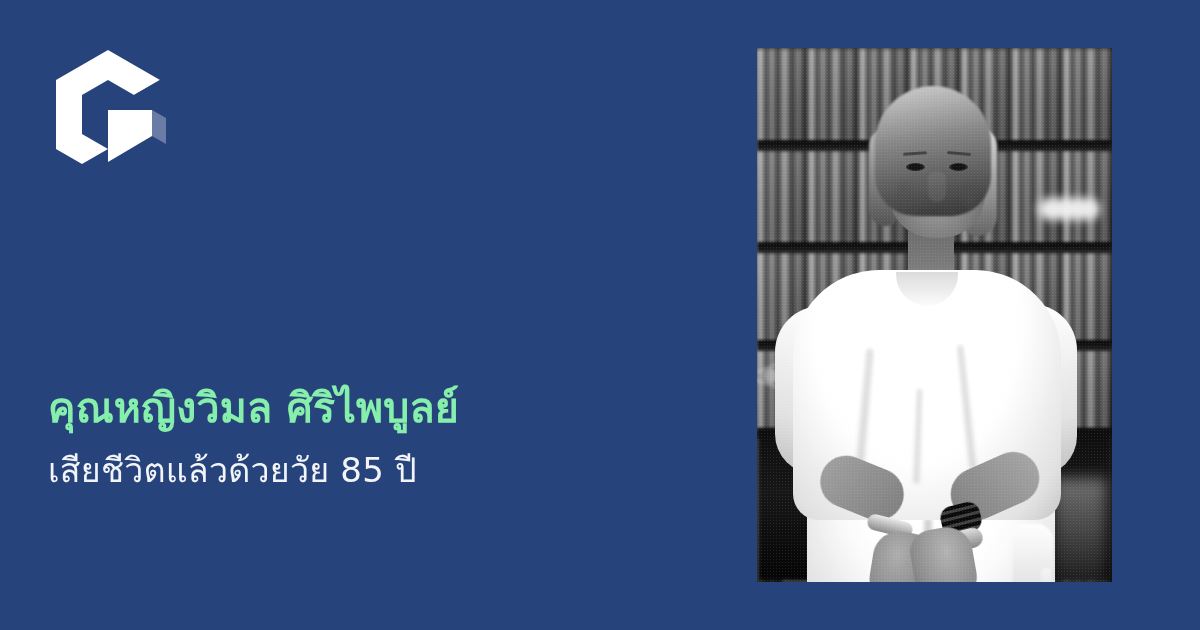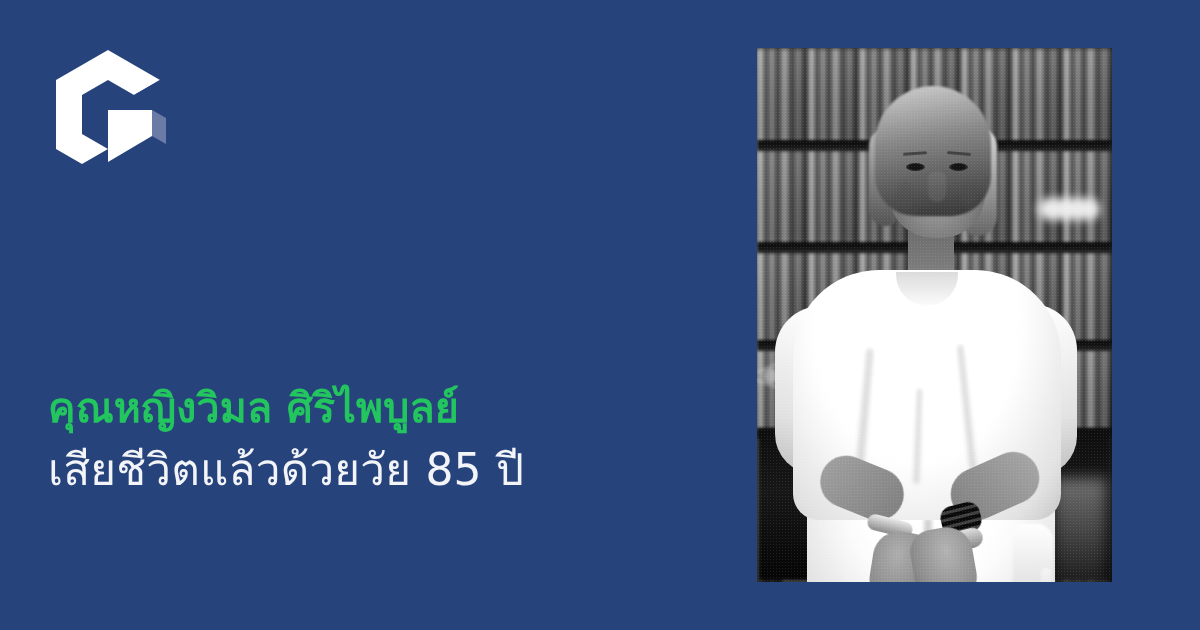--- a/index.html
+++ b/index.html
@@ -30,31 +30,31 @@
 
   
   .headline-block {
     position: absolute;
     left: 48px;
     top: 378px;
     width: 680px;
   }
 
   .headline {
-    color: #22c55e;
+    color: #86efac;
     font-size: 41px;
     line-height: 60px;
     font-weight: 700;
     letter-spacing: 0.2px;
     white-space: nowrap;
   }
 
   .subhead {
     color: #F2F4F8;
-    font-size: 44px;
+    font-size: 34px;
     line-height: 56px;
     font-weight: 400;
     letter-spacing: 0.2px;
     white-space: nowrap;
     margin-top: 4px;
   }
 
   
   .photo-frame {
     position: absolute;

